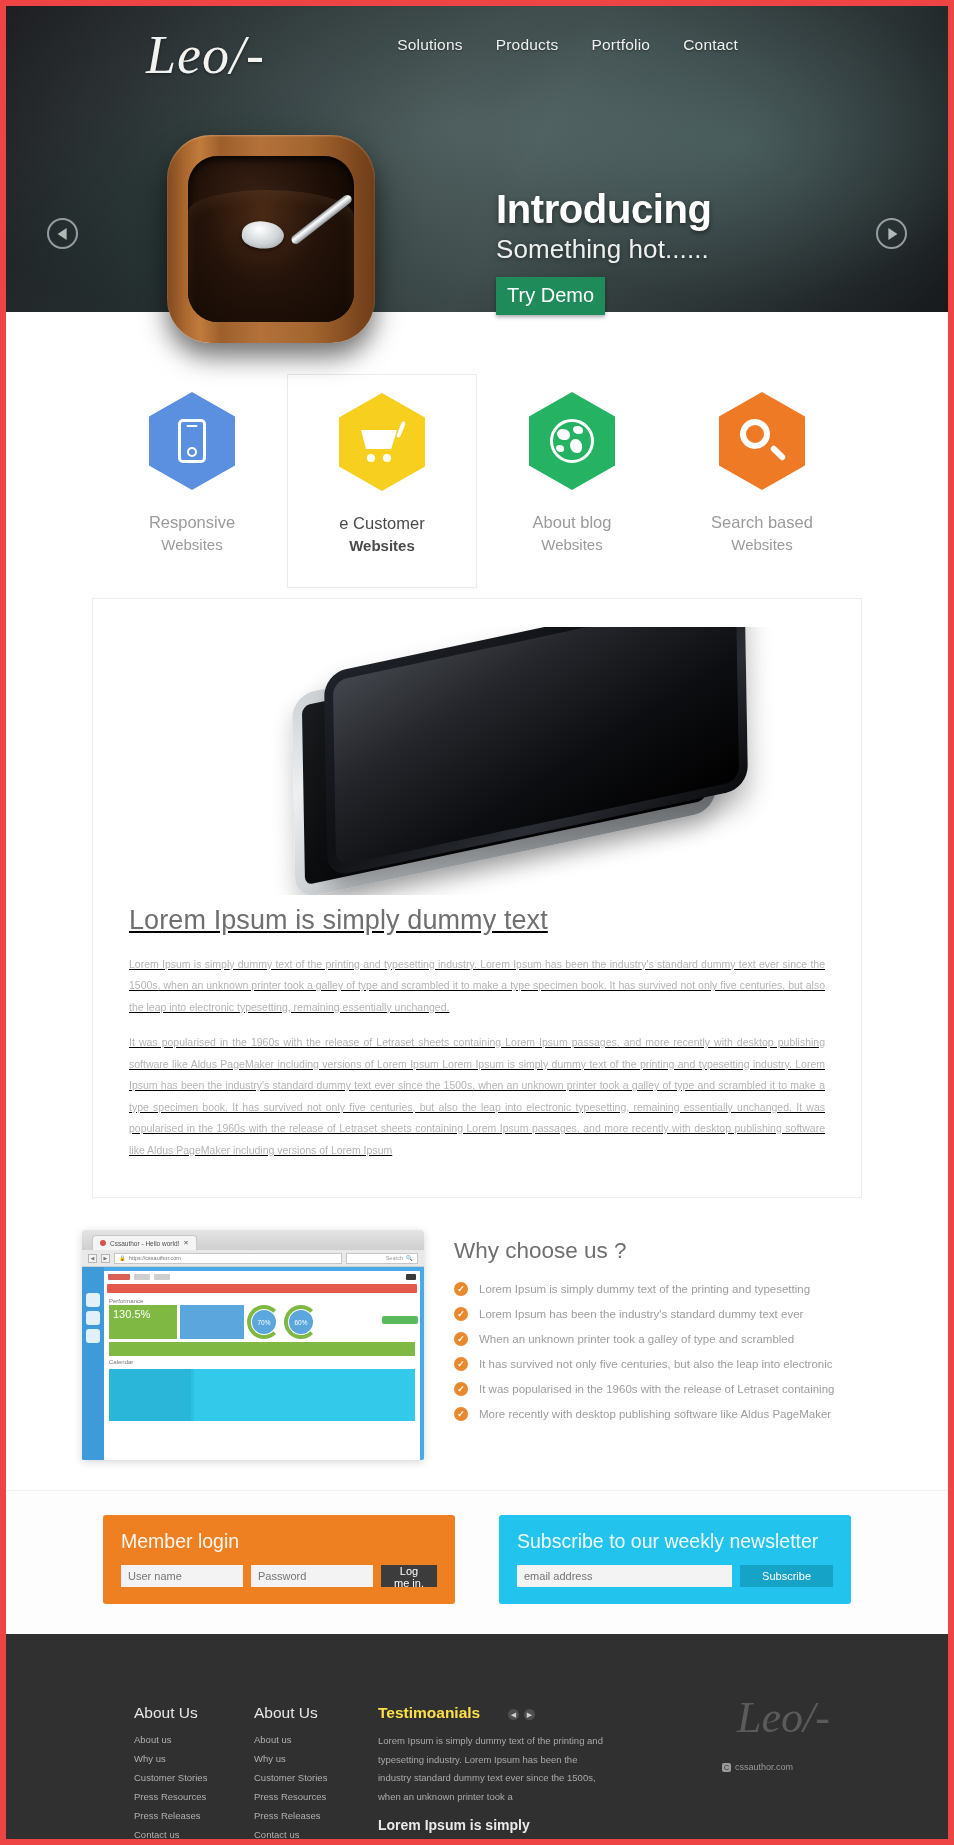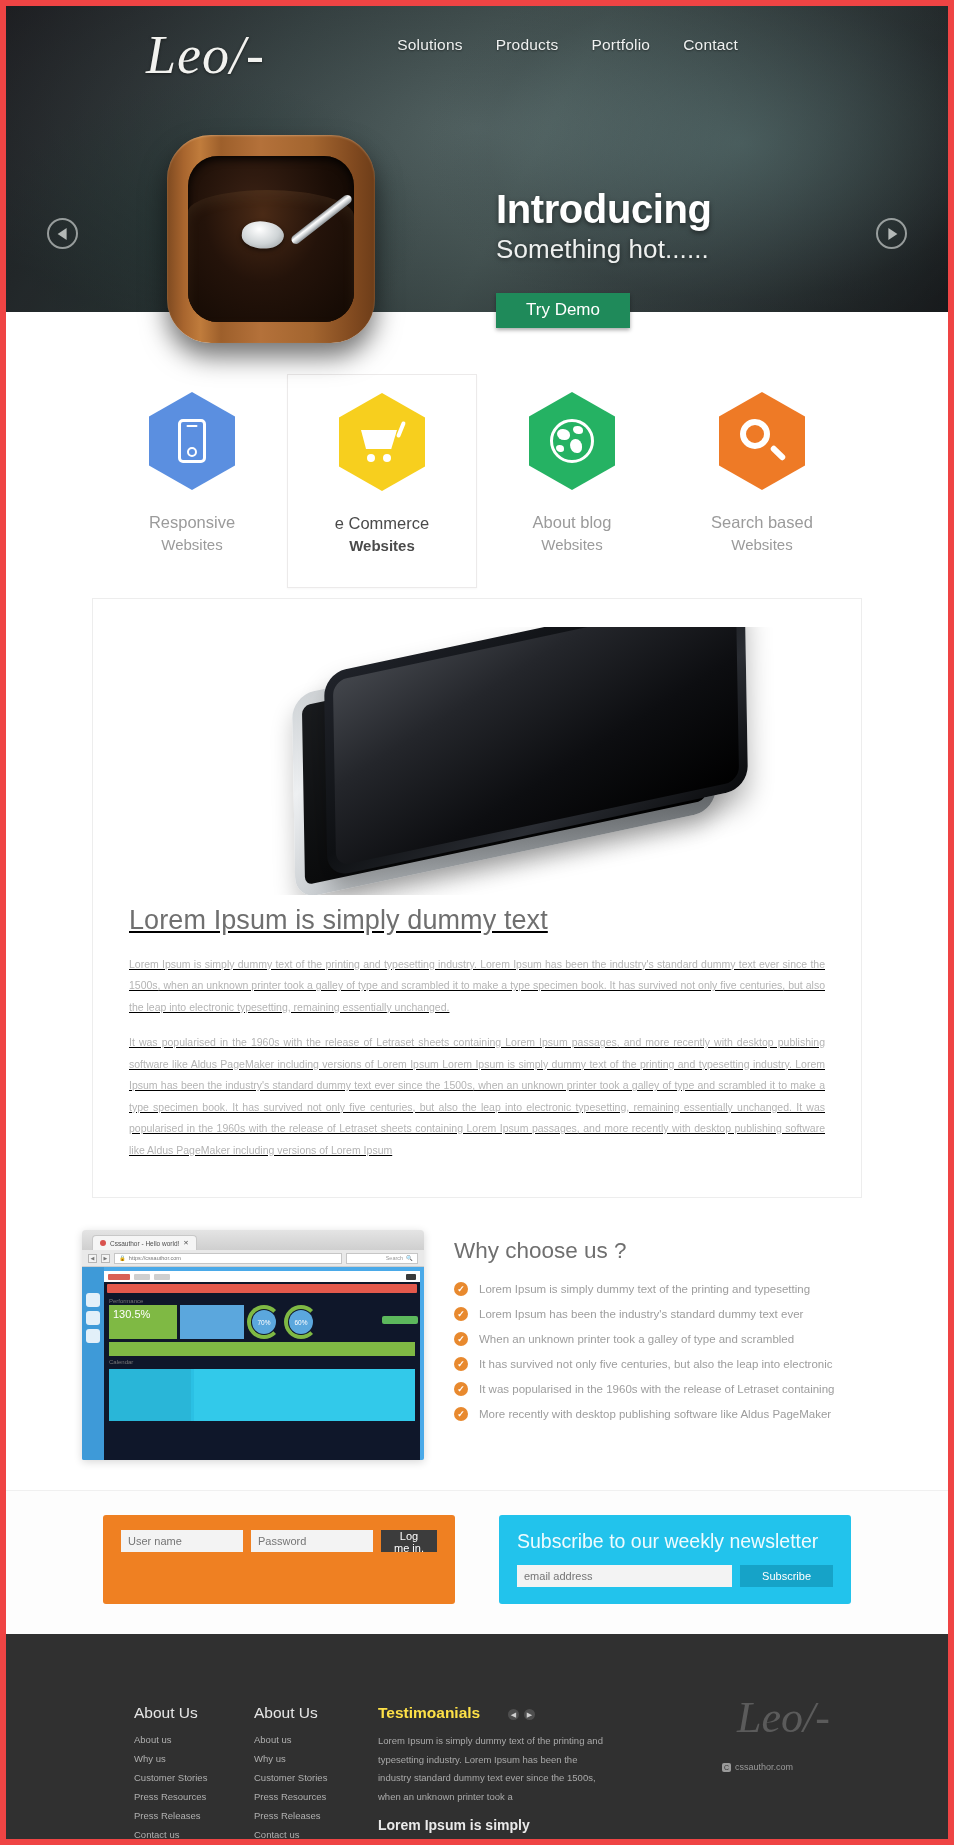--- a/index.html
+++ b/index.html
@@ -98,24 +98,24 @@
     color: #ffffff; font-size: 40px; font-weight: bold;
     letter-spacing: -.4px; line-height: 1.05;
     text-shadow: 0 2px 5px rgba(0,0,0,.5);
   }
   .hero-sub {
     color: #eef0ef; font-size: 26px; font-weight: normal;
     margin-top: 4px; letter-spacing: .1px;
     text-shadow: 0 1px 4px rgba(0,0,0,.45);
   }
   .btn-demo {
-    display: inline-block; margin-top: 28px;
+    display: inline-block; margin-top: 12px;
     background: #1f8a5a;
-    color: #ffffff; font-size: 17px;
-    padding: 7px 30px 8px; border: none; cursor: pointer;
+    color: #ffffff; font-size: 20px;
+    padding: 7px 11px 8px; border: none; cursor: pointer;
     box-shadow: 0 2px 4px rgba(0,0,0,.35);
   }
   .slide-arrow {
     position: absolute; top: 212px;
     width: 31px; height: 31px; border-radius: 50%;
     border: 2px solid rgba(228,232,230,.6);
     z-index: 4; cursor: pointer;
   }
   .slide-arrow span {
     position: absolute; left: 50%; top: 50%;
@@ -281,21 +281,21 @@
   .shot .searchbox {
     width: 72px; height: 11px; background: #fff; border: 1px solid #c6c6c6;
     font-size: 5.5px; color: #999; display: flex; align-items: center; justify-content: flex-end;
     padding: 0 4px; gap: 3px;
   }
   .shot .app { position: absolute; left:0; right:0; top:37px; bottom:0; background:#4aa9e8; display:flex; }
   .shot .app .rail { width: 22px; background:#3e9ad8; padding-top:22px; }
   .shot .app .rail i {
     display:block; width:14px;height:14px;margin:4px auto;border-radius:3px;background:#fff;opacity:.85;
   }
-  .shot .app .body { flex:1; background:#0f172a; margin:4px 4px 0 0; overflow:hidden; }
+  .shot .app .body { flex:1; background:#ffffff; margin:4px 4px 0 0; overflow:hidden; }
   .shot .app .topbar { height:11px; background:#fff; display:flex; align-items:center; gap:4px; padding:0 4px; }
   .shot .app .topbar .pill { height:6px; width:22px; background:#d96055; border-radius:1px; }
   .shot .app .redbar { height:9px; background:#e4594c; margin:2px 3px; border-radius:1px; }
   .shot .app .greenbtn { position:absolute; right:6px; top:49px; width:36px;height:8px;background:#5cb85c;border-radius:2px; }
   .shot .app .sect { font-size:6px;color:#777;padding:3px 5px 1px; }
   .shot .kpis { display:flex; gap:3px; padding:0 5px; }
   .shot .kpi-green { width:68px;height:34px;background:#7fb944;color:#fff;font-size:11px;padding:3px 4px; }
   .shot .kpi-blue { width:64px;height:34px;background:#5ba7dd; }
   .shot .donut { width:34px;height:34px;border-radius:50%;border:4px solid #7fb944;border-right-color:transparent;
     display:flex;align-items:center;justify-content:center; }
@@ -438,21 +438,21 @@
         <div class="hex" style="background:#f7cf1e">
           <div class="ic-cart">
             <div class="hdl"></div>
             <div class="basket"></div>
             <div class="w1"></div>
             <div class="w2"></div>
           </div>
         </div>
       </div>
       <div class="feature-label">
-        <b>e Commerce</b>
+        <b>e Customer</b>
         <span class="l2">Websites</span>
       </div>
     </div>
 
     <div class="feature">
       <div class="hexwrap">
         <div class="hex" style="background:#25b263">
           <div class="ic-globe">
             <span class="land" style="left:4px;top:7px;width:13px;height:11px"></span>
             <span class="land" style="left:20px;top:4px;width:10px;height:8px"></span>
@@ -581,20 +581,21 @@
       <div class="why-item">
         <span class="check">✓</span>
         <span>More recently with desktop publishing software like Aldus PageMaker</span>
       </div>
     </div>
   </div>
 
   <div class="forms">
 
     <div class="box login">
+      <h3>Member login</h3>
       <div class="row">
         <input type="text" placeholder="User name" style="">
         <input type="password" placeholder="Password" style="">
         <button>Log me in.</button>
       </div>
     </div>
 
     <div class="box subscribe">
       <h3>Subscribe to our weekly newsletter</h3>
       <div class="row">

